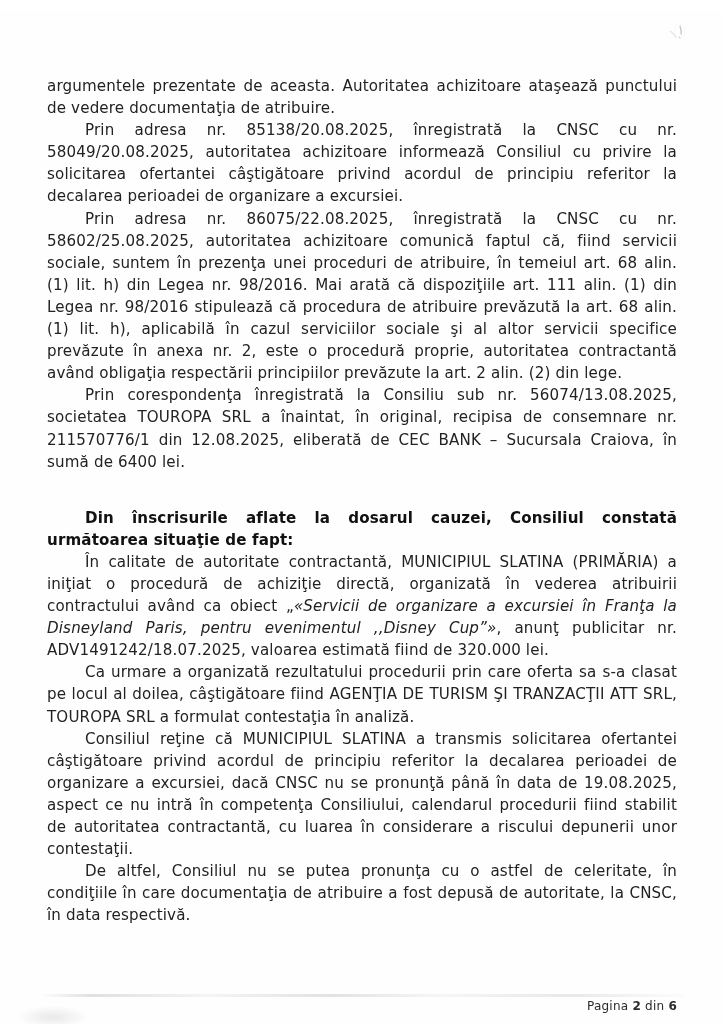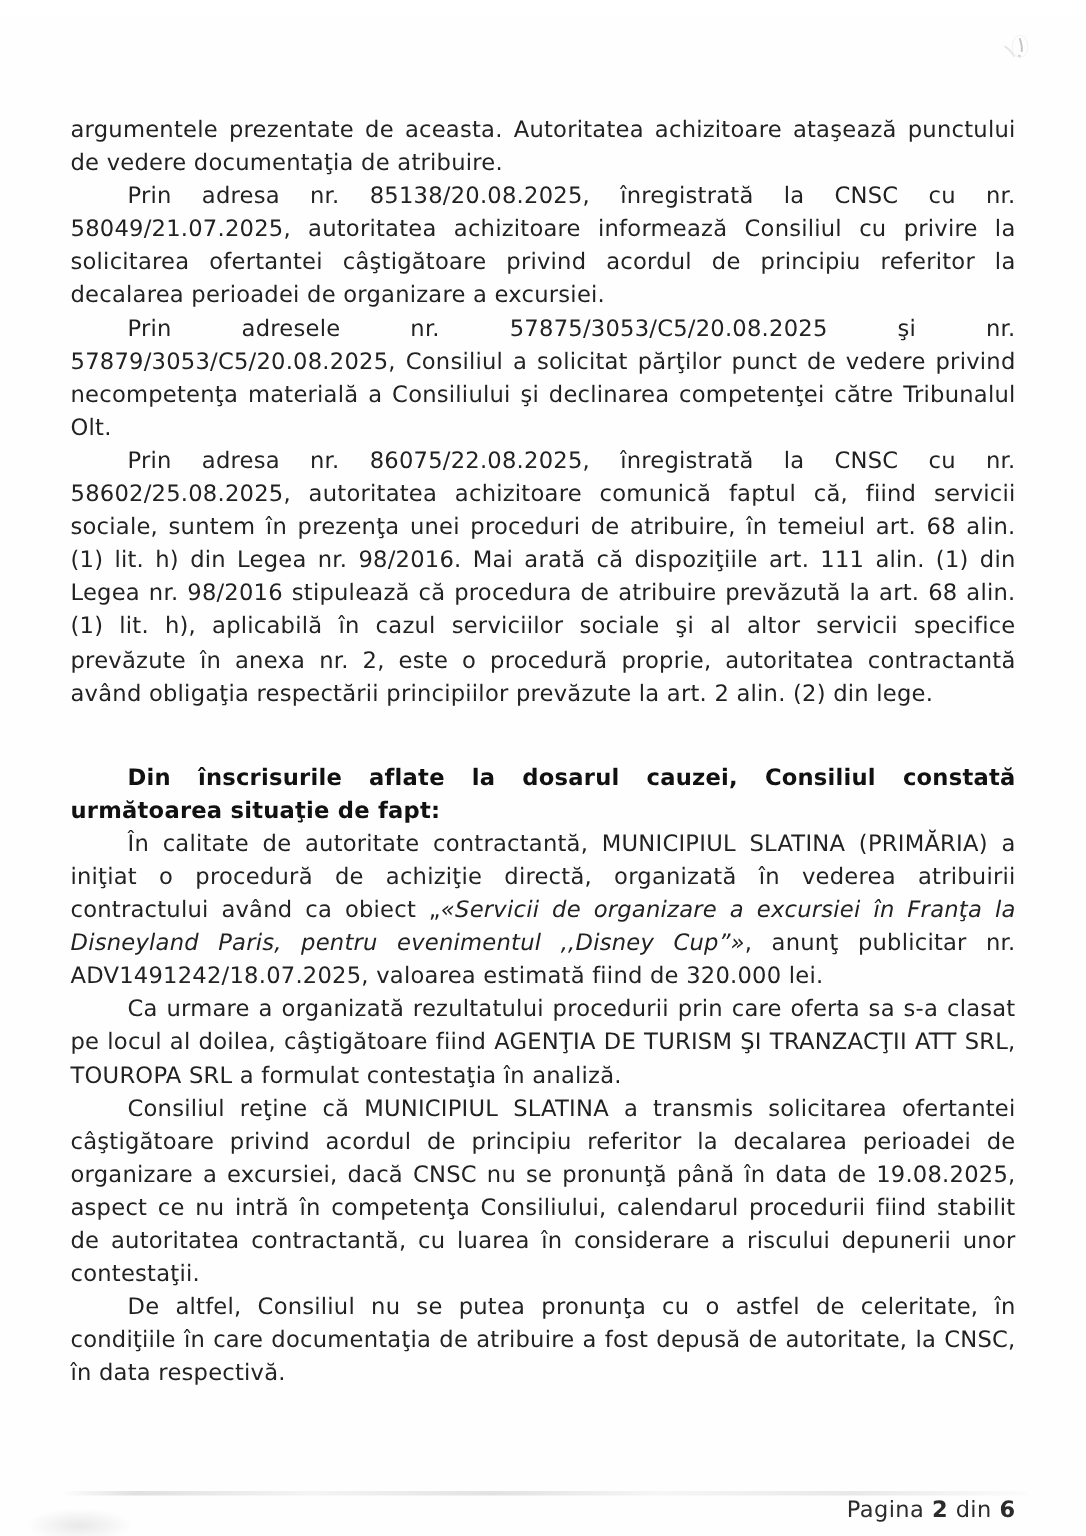--- a/index.html
+++ b/index.html
@@ -86,21 +86,21 @@
         rgba(195,195,195,0.18) 62%,
         rgba(170,170,170,0.35) 82%,
         rgba(200,200,200,0.05) 100%);
     opacity: 0.75;
   }
 
   .footer {
     position: absolute;
     right: 47px;
     top: 988px;
-    font-size: 15px;
+    font-size: 12px;
     line-height: 15px;
     color: #2b2b2b;
     letter-spacing: 0.02em;
     white-space: nowrap;
   }
   .footer b { font-weight: bold; }
 
   
   .corner-smudge {
     position: absolute;
@@ -122,23 +122,23 @@
       <path d="M14 3 C15 6, 15.4 9, 15.2 11" stroke="#8d8d8d" stroke-width="1.3" fill="none" stroke-linecap="round"></path>
       <path d="M4 8 C7 10, 9 12.4, 10 14.4" stroke="#c9c9c9" stroke-width="1.1" fill="none" stroke-linecap="round"></path>
       <circle cx="13.6" cy="14.4" r="0.9" fill="#9a9a9a"></circle>
       <ellipse cx="14" cy="8" rx="5.2" ry="7.4" stroke="#ececec" stroke-width="0.8" fill="none"></ellipse>
     </svg>
   </div>
 
   <div class="content">
 
     <p class="">argumentele prezentate de aceasta. Autoritatea achizitoare ataşează punctului de vedere documentaţia de atribuire.</p>
-    <p class="indent">Prin adresa nr. 85138/20.08.2025, înregistrată la CNSC cu nr. 58049/21.07.2025, autoritatea achizitoare informează Consiliul cu privire la solicitarea ofertantei câştigătoare privind acordul de principiu referitor la decalarea perioadei de organizare a excursiei.</p>
-    <p class="indent">Prin adresele nr. 57875/3053/C5/20.08.2025 şi nr. 57879/3053/C5/20.08.2025, Consiliul a solicitat părţilor punct de vedere privind necompetenţa materială a Consiliului şi declinarea competenţei către Tribunalul Olt.</p>
+    <p class="indent">Prin adresa nr. 85138/20.08.2025, înregistrată la CNSC cu nr. 58049/20.08.2025, autoritatea achizitoare informează Consiliul cu privire la solicitarea ofertantei câştigătoare privind acordul de principiu referitor la decalarea perioadei de organizare a excursiei.</p>
     <p class="indent">Prin adresa nr. 86075/22.08.2025, înregistrată la CNSC cu nr. 58602/25.08.2025, autoritatea achizitoare comunică faptul că, fiind servicii sociale, suntem în prezenţa unei proceduri de atribuire, în temeiul art. 68 alin. (1) lit. h) din Legea nr. 98/2016. Mai arată că dispoziţiile art. 111 alin. (1) din Legea nr. 98/2016 stipulează că procedura de atribuire prevăzută la art. 68 alin. (1) lit. h), aplicabilă în cazul serviciilor sociale şi al altor servicii specifice prevăzute în anexa nr. 2, este o procedură proprie, autoritatea contractantă având obligaţia respectării principiilor prevăzute la art. 2 alin. (2) din lege.</p>
+    <p class="indent">Prin corespondenţa înregistrată la Consiliu sub nr. 56074/13.08.2025, societatea TOUROPA SRL a înaintat, în original, recipisa de consemnare nr. 211570776/1 din 12.08.2025, eliberată de CEC BANK – Sucursala Craiova, în sumă de 6400 lei.</p>
 
     <p class="heading">Din înscrisurile aflate la dosarul cauzei, Consiliul constată următoarea situaţie de fapt:</p>
 
     <p class="indent"><span>În calitate de autoritate contractantă, MUNICIPIUL SLATINA (PRIMĂRIA) a iniţiat o procedură de achiziţie directă, organizată în vederea atribuirii contractului având ca obiect „</span><span class="obj-italic">«Servicii de organizare a excursiei în Franţa la Disneyland Paris, pentru evenimentul ,,Disney Cup”»</span><span>, anunţ publicitar nr. ADV1491242/18.07.2025, valoarea estimată fiind de 320.000 lei.</span></p>
 
     <p class="indent">Ca urmare a organizată rezultatului procedurii prin care oferta sa s-a clasat pe locul al doilea, câştigătoare fiind AGENŢIA DE TURISM ŞI TRANZACŢII ATT SRL, TOUROPA SRL a formulat contestaţia în analiză.</p>
     <p class="indent">Consiliul reţine că MUNICIPIUL SLATINA a transmis solicitarea ofertantei câştigătoare privind acordul de principiu referitor la decalarea perioadei de organizare a excursiei, dacă CNSC nu se pronunţă până în data de 19.08.2025, aspect ce nu intră în competenţa Consiliului, calendarul procedurii fiind stabilit de autoritatea contractantă, cu luarea în considerare a riscului depunerii unor contestaţii.</p>
     <p class="indent">De altfel, Consiliul nu se putea pronunţa cu o astfel de celeritate, în condiţiile în care documentaţia de atribuire a fost depusă de autoritate, la CNSC, în data respectivă.</p>
 
   </div>

